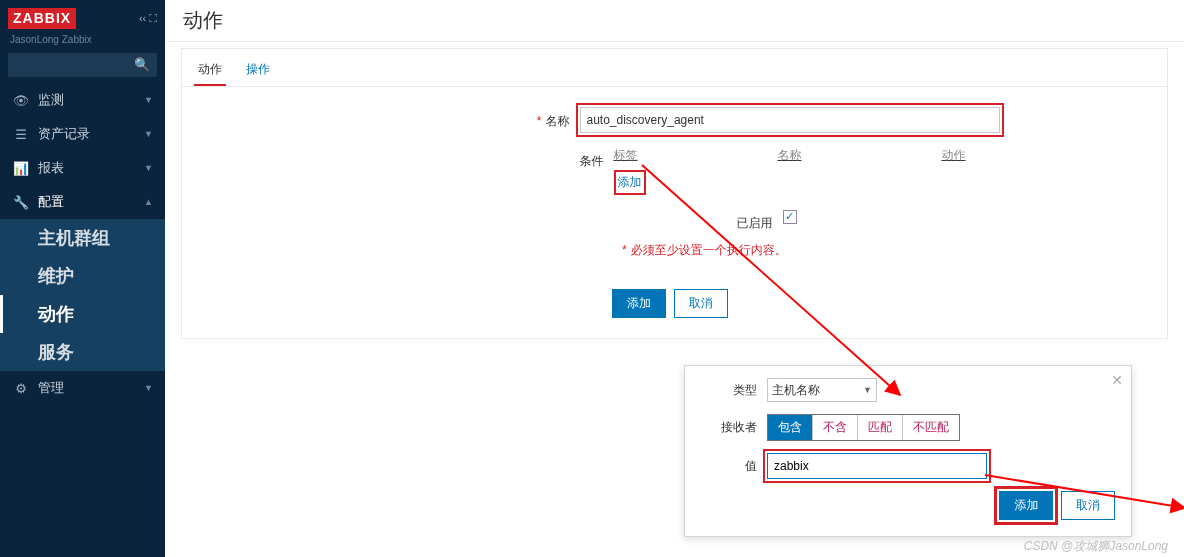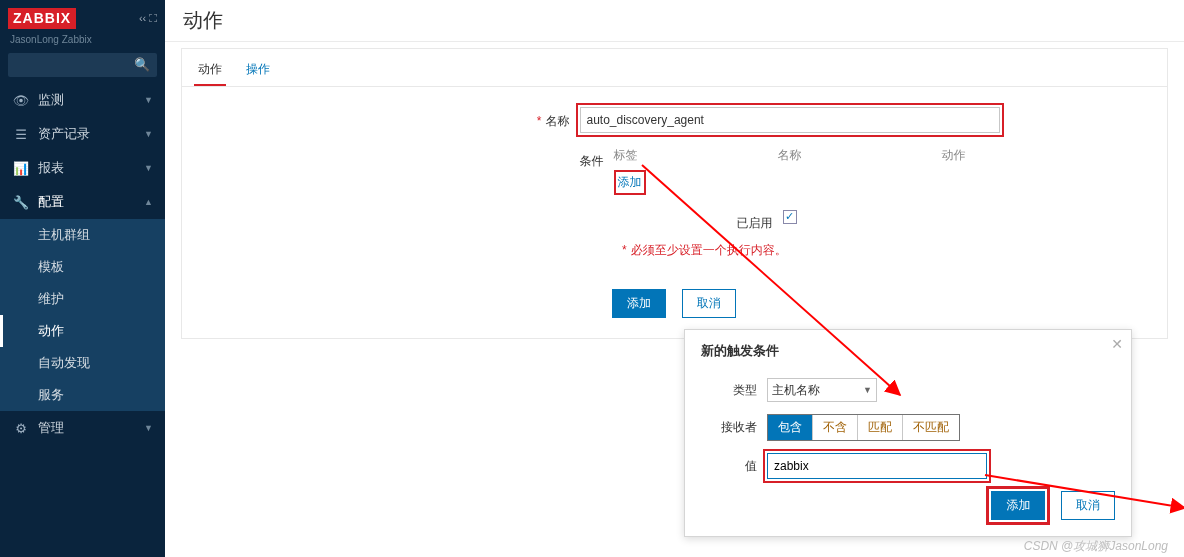--- a/index.html
+++ b/index.html
@@ -11,54 +11,54 @@
   .brand-sub { font-size: 10px; color: #6f8699; padding: 2px 10px 8px 10px; }
   .search-wrap { padding: 0 8px 6px 8px; }
   .search { position: relative; background: #1d3a55; height: 24px; border-radius: 2px; }
   .search-icon { position: absolute; right: 6px; top: 4px; color: #9aa7b4; font-size: 13px; }
   .nav-group { }
   .nav-item { display: flex; align-items: center; padding: 8px 12px; color: #cdd6de; font-size: 13px; cursor: pointer; }
   .nav-item .ico { width: 18px; text-align: center; margin-right: 8px; color: #9db0c2; font-size: 13px; }
   .nav-item .chev { margin-left: auto; font-size: 9px; color: #6f8699; }
   .nav-item.expanded { background: #0a243d; color: #fff; }
   .sub-items { background: #164062; }
-  .sub-item { padding: 7px 10px 7px 38px; color: #d6dde3; font-size: 13px; cursor: pointer; }
+  .sub-item { padding: 7px 10px 7px 38px; color: #d6dde3; font-size: 18px; cursor: pointer; font-weight: bold; }
   .sub-item.active { border-left: 3px solid #fff; padding-left: 35px; background: #164062; color: #fff; }
 
   .main { margin-left: 165px; height: 557px; background: #fff; position: relative; }
   .page-header { display:flex; align-items:center; height: 42px; border-bottom: 1px solid #ebebeb; padding-left: 18px; font-size: 20px; color: #333; }
   .panel { border: 1px solid #e8e8e8; margin: 6px 16px 0 16px; background: #fff; }
   .tabs { border-bottom: 1px solid #e8e8e8; display: flex; padding: 6px 12px 0 12px; gap: 16px; font-size: 12px; }
   .tab { padding: 6px 4px; color: #0275b8; cursor: pointer; }
   .tab.active { color: #333; border-bottom: 2px solid #d71f27; }
   .form { padding: 20px 20px 20px 180px; }
   .form-row { display: flex; margin-bottom: 14px; font-size: 12px; justify-content: center; }
   .form-label { width: 60px; text-align: right; padding-top: 6px; color: #333; }
   .req { color: #d71f27; margin-right: 4px; }
-  .form-ctrl { margin-left: 10px; }
+  .form-ctrl { margin-left: 10px; text-decoration: underline; }
   .text-input { border: 1px solid #c7c7c7; height: 26px; width: 420px; padding: 2px 6px; font-size: 12px; color:#333; }
   .hl-box { outline: 2px solid #d71f27; outline-offset: 2px; }
   .cond-head { display: flex; color: #888; font-size: 12px; gap: 140px; }
   .link-btn { color: #0275b8; font-size: 12px; display: inline-block; padding: 2px 2px; border: 2px solid #d71f27; margin-top: 6px; cursor:pointer; }
   .chk { width:14px; height:14px; border:1px solid #88a; display:inline-flex; align-items:center; justify-content:center; color:#0275b8; font-size:11px; }
   .req-msg { color: #d71f27; font-size: 12px; padding-left: 260px; margin-top: -4px; margin-bottom: 30px; }
   .btn-row { padding-left: 250px; }
   .btn-primary { background: #0275b8; color: #fff; border: 1px solid #0275b8; padding: 5px 14px; font-size: 12px; cursor:pointer; }
-  .btn-secondary { background: #fff; color: #0275b8; border: 1px solid #0275b8; padding: 5px 14px; font-size: 12px; margin-left: 12px; cursor:pointer; }
+  .btn-secondary { background: #fff; color: #0275b8; border: 1px solid #0275b8; padding: 5px 14px; font-size: 12px; margin-left: 4px; cursor:pointer; }
 
   .modal { position: absolute; right: 52px; bottom: 20px; width: 448px; background: #fff; border: 1px solid #d5d5d5; box-shadow: 0 2px 8px rgba(0,0,0,0.15); padding: 12px 16px 16px 16px; }
   .modal-close { position: absolute; right: 8px; top: 6px; color: #aaa; font-size: 14px; cursor:pointer; }
   .modal-title { font-weight: bold; font-size: 13px; margin-bottom: 18px; }
   .modal-row { display: flex; align-items: center; margin-bottom: 12px; font-size: 12px; }
   .modal-label { width: 56px; text-align: right; color: #333; }
   .modal-ctrl { margin-left: 10px; }
   .select { border: 1px solid #c7c7c7; height: 24px; width: 110px; padding: 2px 4px; font-size: 12px; position: relative; display:inline-flex; align-items:center; }
   .select .chev-d { margin-left:auto; font-size:9px; color:#666; }
   .seg { display: inline-flex; border: 1px solid #737373; font-size: 12px; }
-  .seg button { border:0; background:#fff; padding:4px 10px; font-size:12px; color:#a16207; cursor:pointer; border-left:1px solid #c7c7c7; }
+  .seg button { border:0; background:#fff; padding:4px 10px; font-size:12px; color:#be185d; cursor:pointer; border-left:1px solid #c7c7c7; }
   .seg button:first-child { border-left:0; }
   .seg button.act { background:#0275b8; color:#fff; }
   .val-input { border: 1px solid #0275b8; height: 26px; width: 220px; padding: 2px 6px; font-size: 12px; }
   .modal-btns { text-align: right; margin-top: 6px; }
   .modal-btns .btn-primary { outline: 3px solid #d71f27; outline-offset: 2px; }
 
   .annotation-svg { position:absolute; left:165px; top:0; width:1019px; height:557px; pointer-events:none; }
   .watermark { position:absolute; right:16px; bottom:2px; color:#bdbdbd; font-size:12px; font-style:italic; }
 </style>
 </head>
@@ -95,24 +95,22 @@
       <span class="chev">▼</span>
     </div>
 
     <div class="nav-item expanded">
       <span class="ico">🔧</span>
       <span>配置</span>
       <span class="chev">▲</span>
     </div>
     <div class="sub-items">
       <div class="sub-item">主机群组</div>
-      <div class="sub-item">模板</div>
       <div class="sub-item">维护</div>
       <div class="sub-item active">动作</div>
-      <div class="sub-item">自动发现</div>
       <div class="sub-item">服务</div>
     </div>
 
     <div class="nav-item">
       <span class="ico">⚙</span>
       <span>管理</span>
       <span class="chev">▼</span>
     </div>
   </div>
 </div>
@@ -159,21 +157,20 @@
       <div class="btn-row">
         <button class="btn-primary">添加</button>
         <button class="btn-secondary">取消</button>
       </div>
 
     </div>
   </div>
 
   <div class="modal">
     <span class="modal-close">✕</span>
-    <div class="modal-title">新的触发条件</div>
 
     <div class="modal-row">
       <div class="modal-label">类型</div>
       <div class="modal-ctrl">
         <div class="select">
           <span>主机名称</span>
           <span class="chev-d">▼</span>
         </div>
       </div>
     </div>

